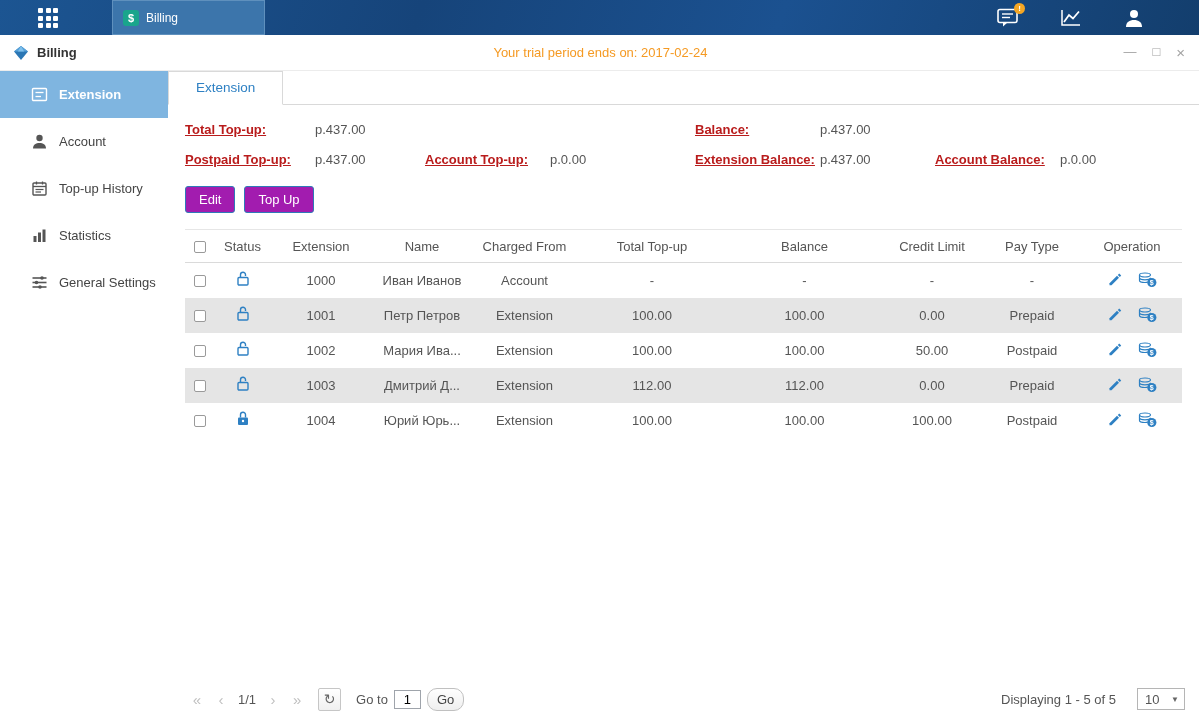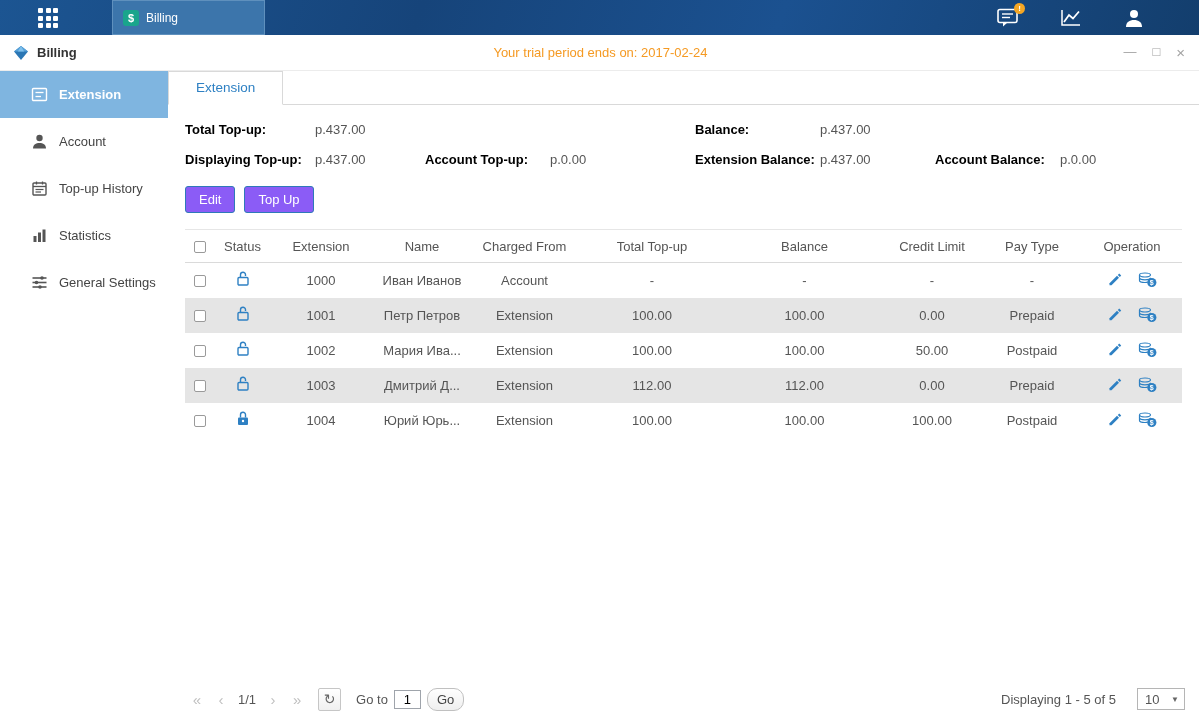--- a/index.html
+++ b/index.html
@@ -73,27 +73,27 @@
   
   .tabbar { height:34px; border-bottom:1px solid #d9d9d9; display:flex; }
   .tab-active {
     height:34px; border:1px solid #d9d9d9; border-bottom:1px solid #fff; margin-bottom:-1px;
     line-height:32px; padding:0 27px; color:#2e80c3; font-size:13.5px; background:#fff; cursor:pointer;
   }
 
   
   .summary { padding:17px 17px 0; font-size:13px; color:#555; }
   .sumrow { display:flex; margin-bottom:15px; align-items:baseline; }
-  .sumrow b { color:#000000; }
+  .sumrow b { color:#b91c1c;text-decoration:underline; }
   .w130{width:130px} .w110{width:110px} .w125{width:125px} .w145{width:145px} .w380{width:380px} .w115{width:115px}
 
   
   .actions { padding:4px 17px 0; display:flex; gap:9px; }
   .btn {
-    background:#8b5cf6; color:#fff; border:1px solid #2f79b8; border-radius:3px;
+    background:#a21caf; color:#fff; border:1px solid #2f79b8; border-radius:3px;
     height:27px; padding:0 13px; font-size:13px; display:flex; align-items:center; cursor:pointer;
   }
 
   
   .table-wrap { margin:16px 17px 0; }
   table { border-collapse:collapse; width:100%; table-layout:fixed; font-size:13px; color:#555; }
   thead th {
     height:33px; font-weight:normal; color:#555; text-align:center;
     border-top:1px solid #e6e6e6; border-bottom:1px solid #dadada;
   }
@@ -259,21 +259,21 @@
     </div>
 
     <div class="summary">
       <div class="sumrow">
         <b class="w130">Total Top-up:</b>
         <span class="w380">p.437.00</span>
         <b class="w125">Balance:</b>
         <span>p.437.00</span>
       </div>
       <div class="sumrow">
-        <b class="w130">Displaying Top-up:</b>
+        <b class="w130">Postpaid Top-up:</b>
         <span class="w110">p.437.00</span>
         <b class="w125">Account Top-up:</b>
         <span class="w145">p.0.00</span>
         <b class="w125">Extension Balance:</b>
         <span class="w115">p.437.00</span>
         <b class="w125">Account Balance:</b>
         <span>p.0.00</span>
       </div>
     </div>
 

